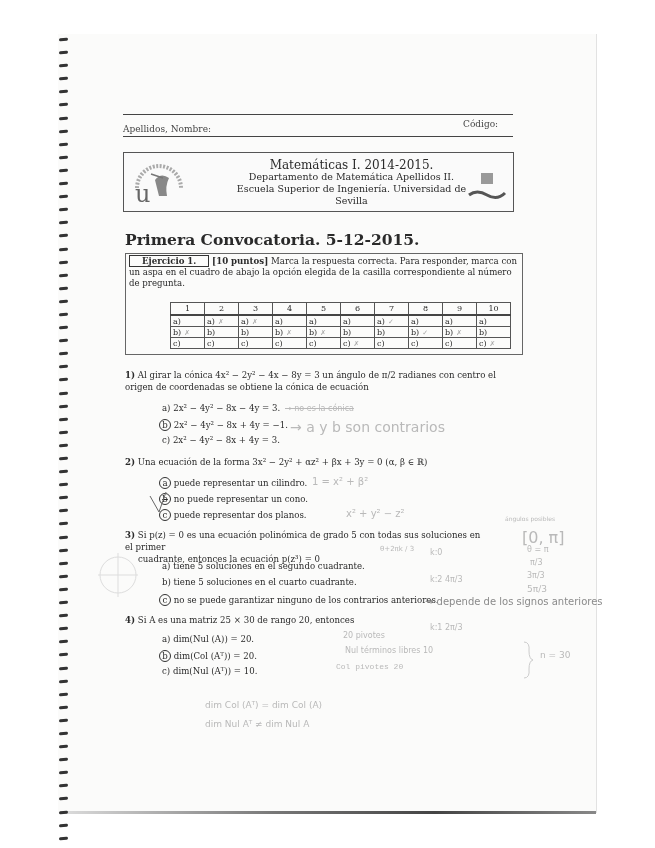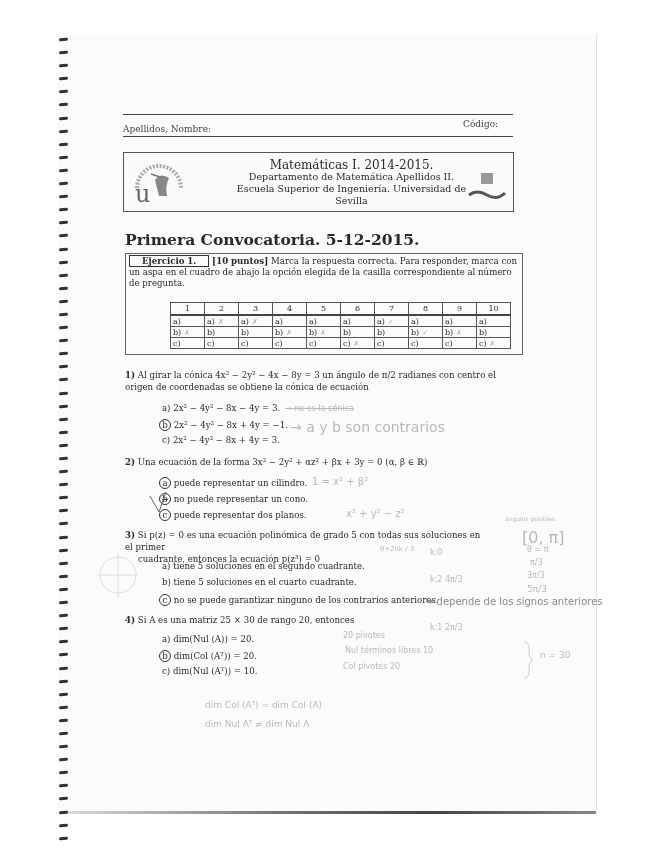--- a/index.html
+++ b/index.html
@@ -245,19 +245,19 @@
 
 <div class="q" style="left:125px;top:614px;width:400px;">
   <span class="num">4)</span>
   <span>Si A es una matriz 25 × 30 de rango 20, entonces</span>
 </div>
 <div class="opt" style="left:162px;top:634px;"><span>a)</span> <span>dim(Nul (A)) = 20.</span></div>
 <div class="opt" style="left:162px;top:650px;"><span class="circ">b</span> <span>dim(Col (Aᵀ)) = 20.</span></div>
 <div class="opt" style="left:162px;top:666px;"><span>c)</span> <span>dim(Nul (Aᵀ)) = 10.</span></div>
 <div class="hand" style="left:343px;top:631px;">20 pivotes</div>
 <div class="hand" style="left:345px;top:646px;">Nul  términos libres   10</div>
-<div class="hand" style="left:343px;top:662px;">Col  pivotes   20</div>
+<div class="hand" style="left:336px;top:662px;font-family:Liberation Mono, monospace;">Col  pivotes   20</div>
 <div class="hand" style="left:540px;top:650px;font-size:9px;">n = 30</div>
 <svg class="abs" style="left:522px;top:640px;" width="12" height="40">
     <path d="M2 2 q6 0 5 9 q0 8 4 9 q-4 1 -4 9 q1 9 -5 9" fill="none" stroke="#ccc"></path>
   </svg>
 <div class="hand" style="left:205px;top:700px;font-size:9px;">dim Col (Aᵀ) = dim Col (A)</div>
 <div class="hand" style="left:205px;top:719px;font-size:9px;">dim Nul Aᵀ ≠ dim Nul A</div>
 
 </body></html>

